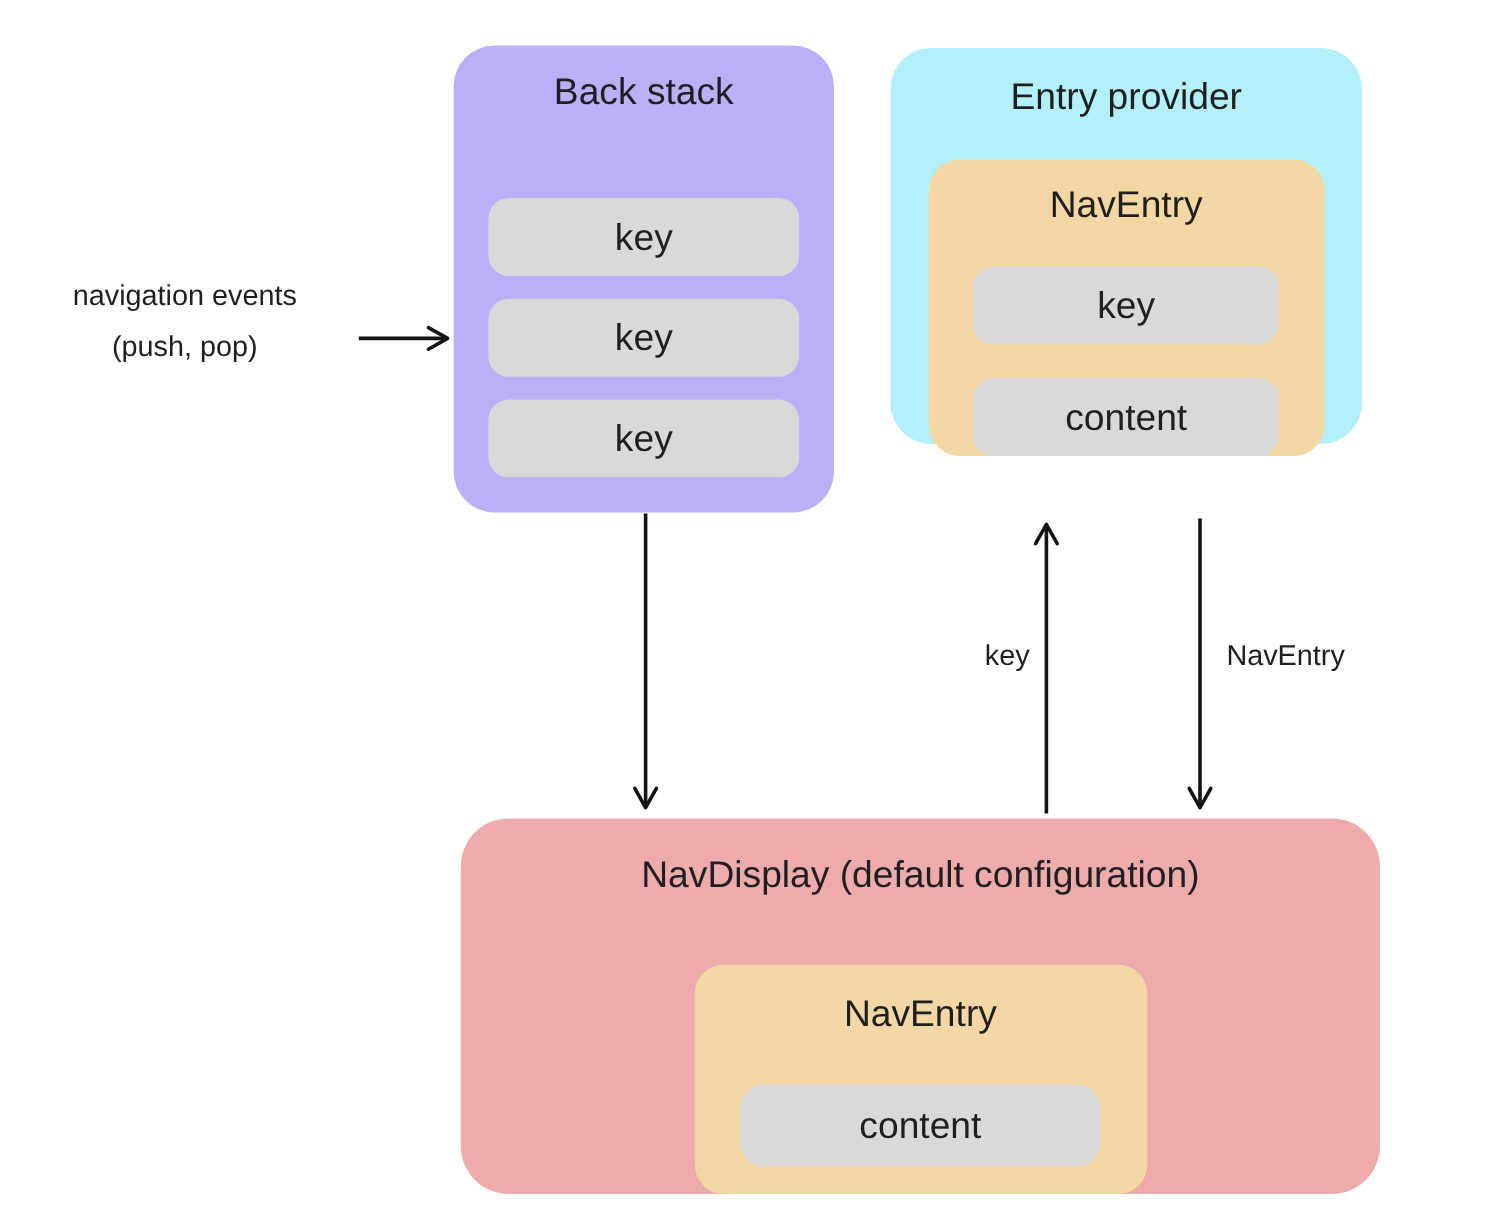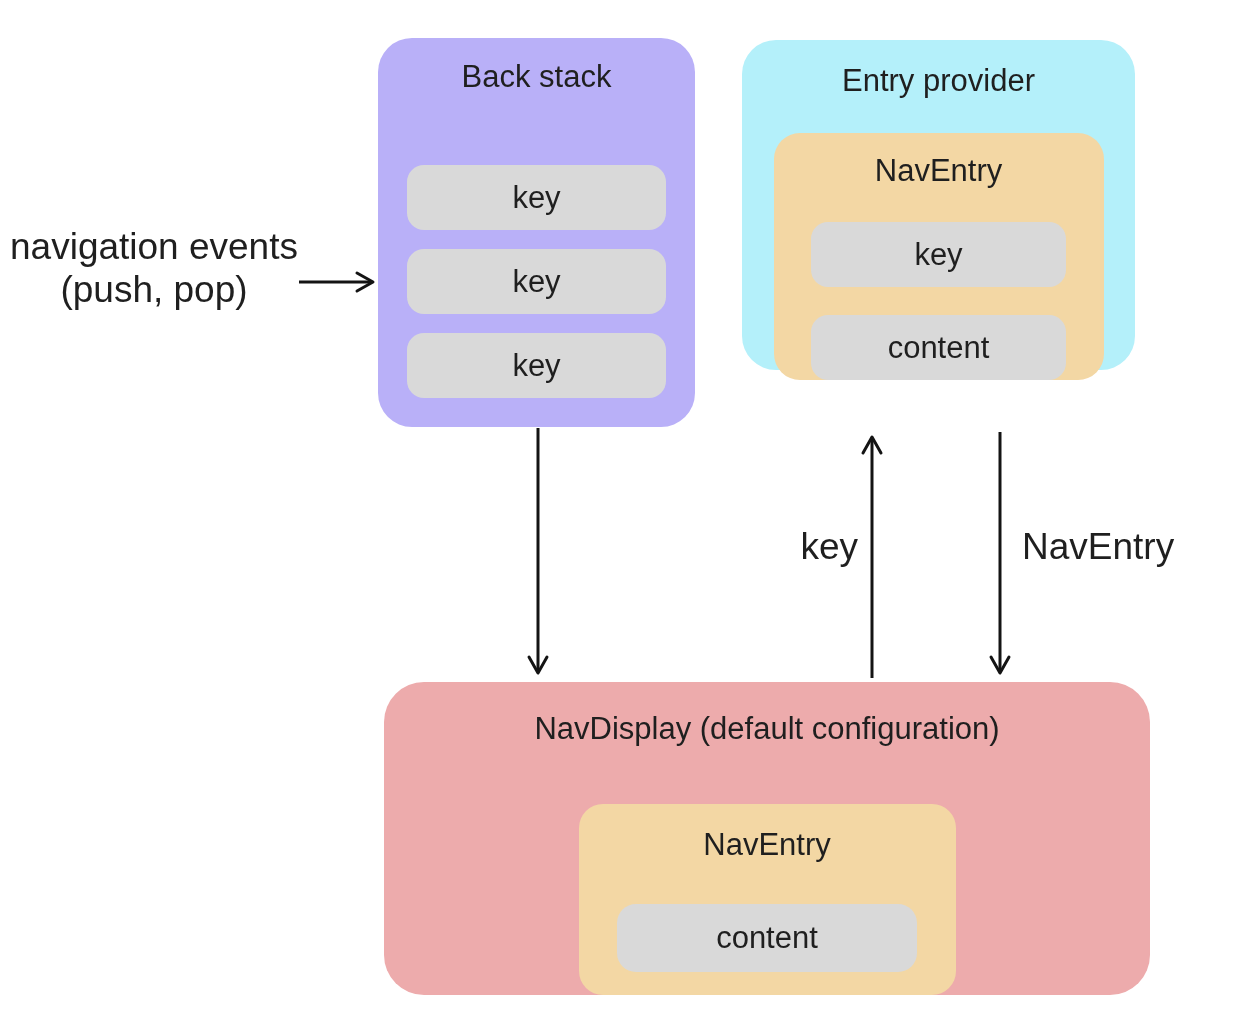--- a/index.html
+++ b/index.html
@@ -65,21 +65,21 @@
     padding-top:28px;
     gap:44px;
   }
   .nav-display .box-title{margin-bottom:13px;}
   .nav-display .nav-entry{
     width:377px;height:200px;padding-top:22px;border-radius:24px;
   }
   .nav-display .nav-entry .box-title{margin-bottom:41px;}
   .nav-display .nav-entry .pill{width:300px;height:68px;border-radius:19px;}
   
-  .float-label{position:absolute;font-size:37px;line-height:43px;}
+  .float-label{position:absolute;font-size:24px;line-height:43px;}
   .nav-events-label{left:4px;top:225px;width:300px;text-align:center;}
   .key-arrow-label{left:740px;top:525px;width:118px;text-align:right;}
   .naventry-arrow-label{left:1022px;top:525px;width:200px;text-align:left;}
 </style>
 </head>
 <body>
 
 <div class="canvas">
 
   <svg class="arrows" viewBox="0 0 1238 1011">

